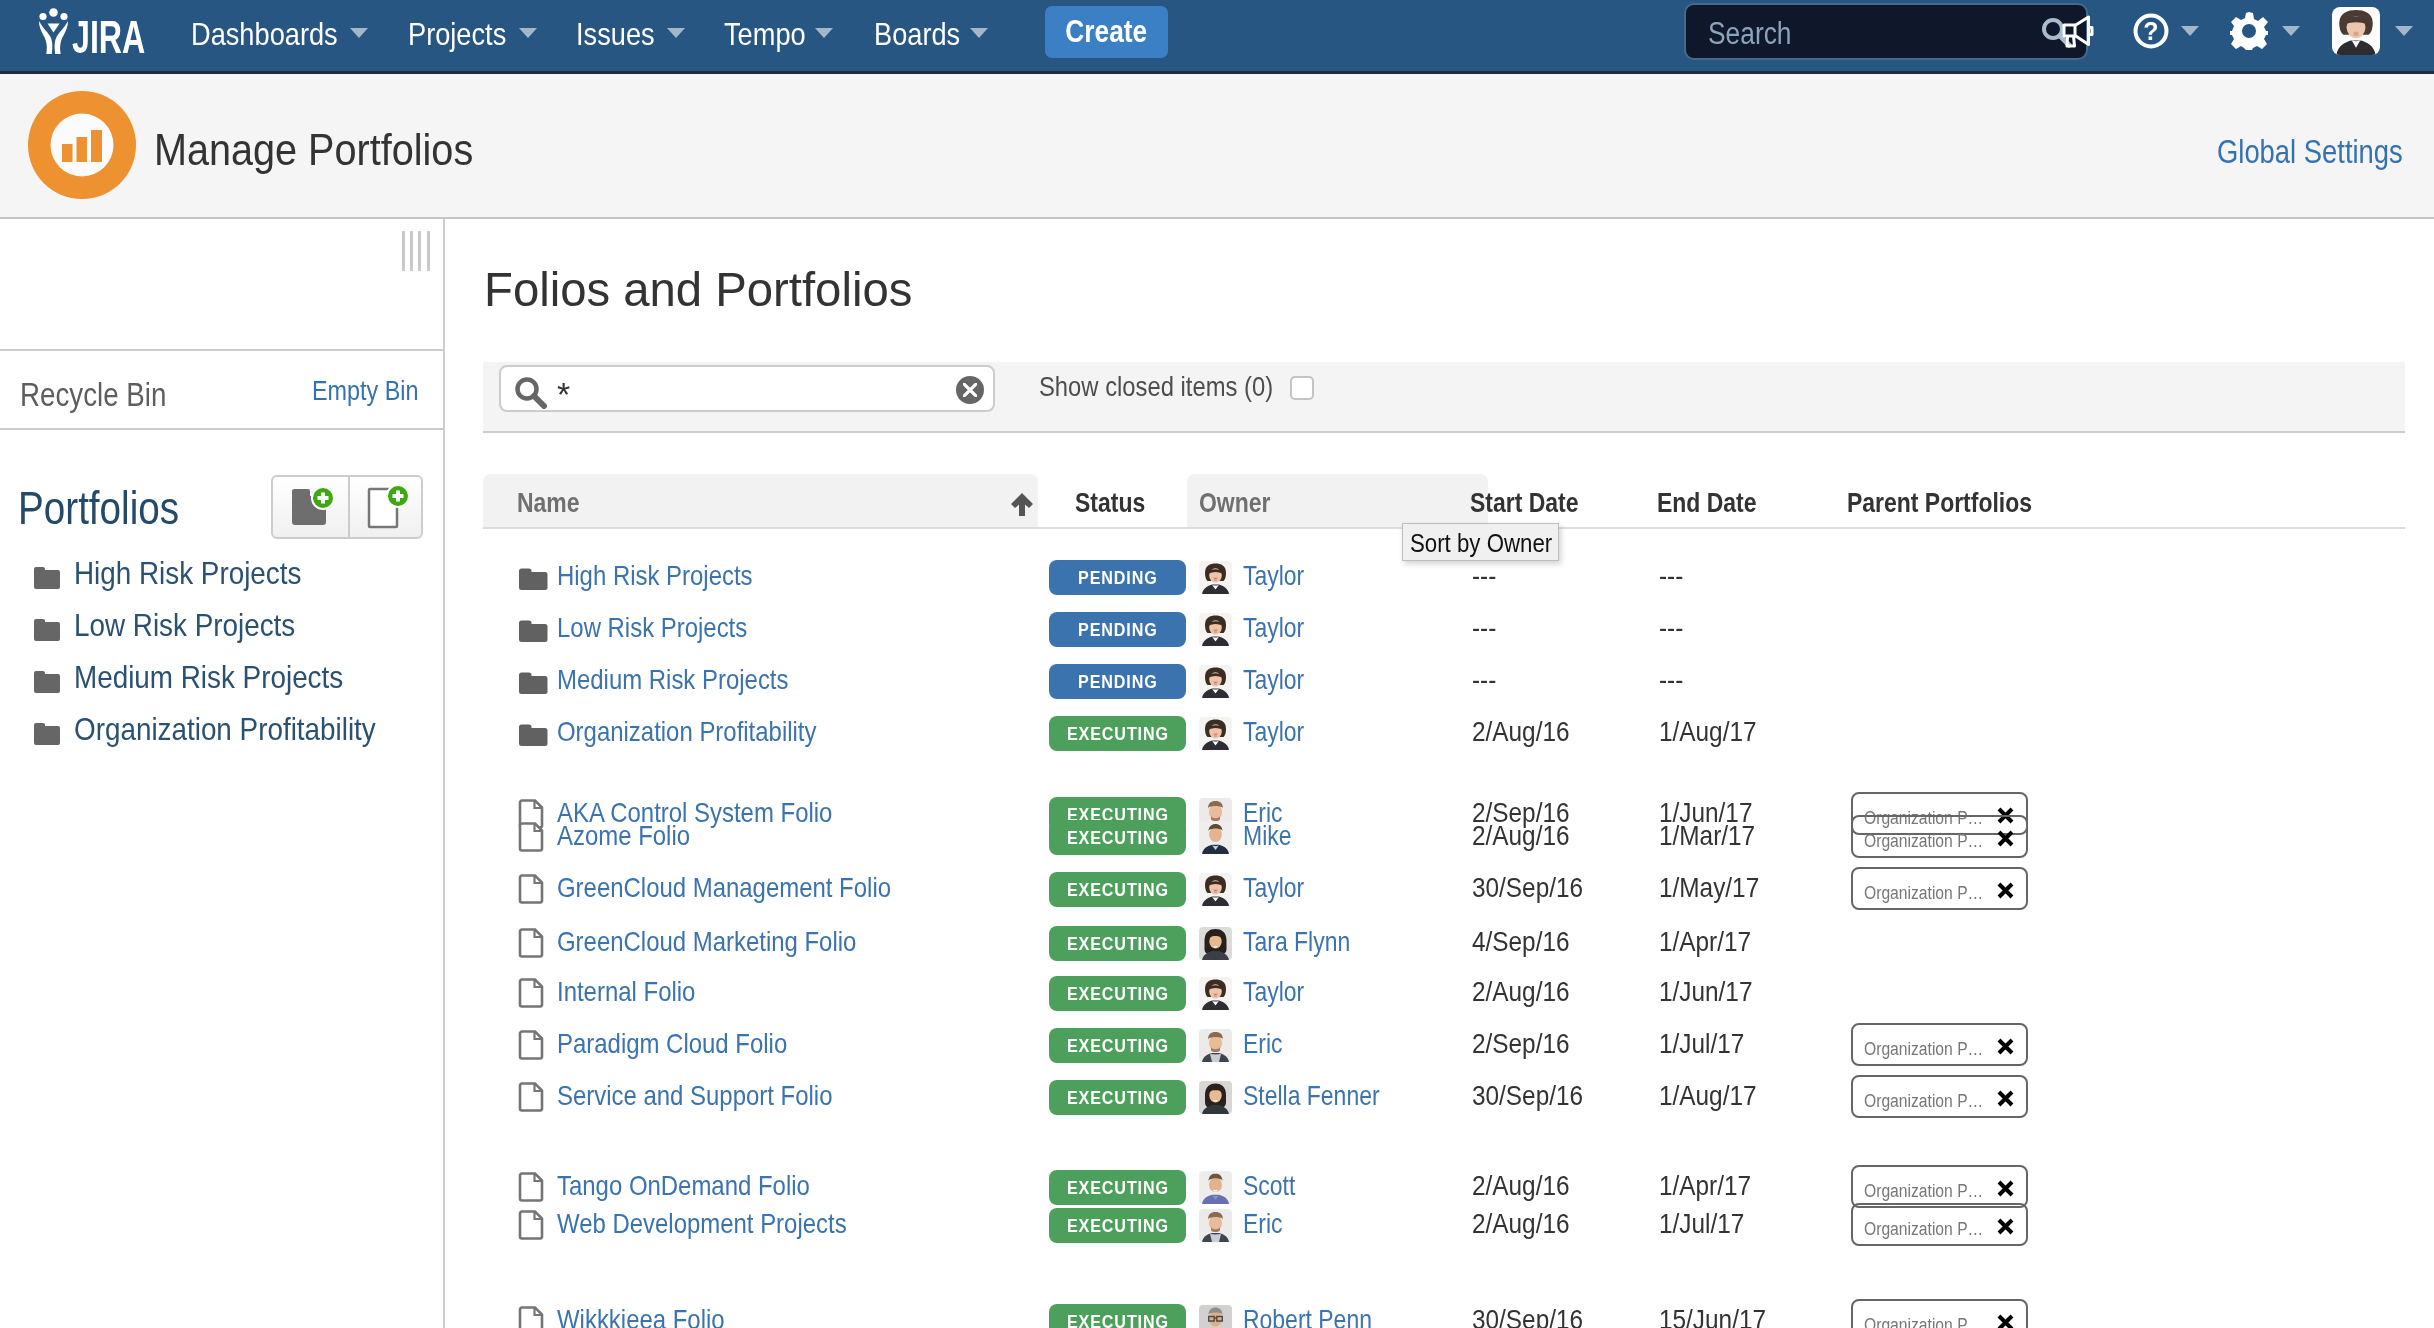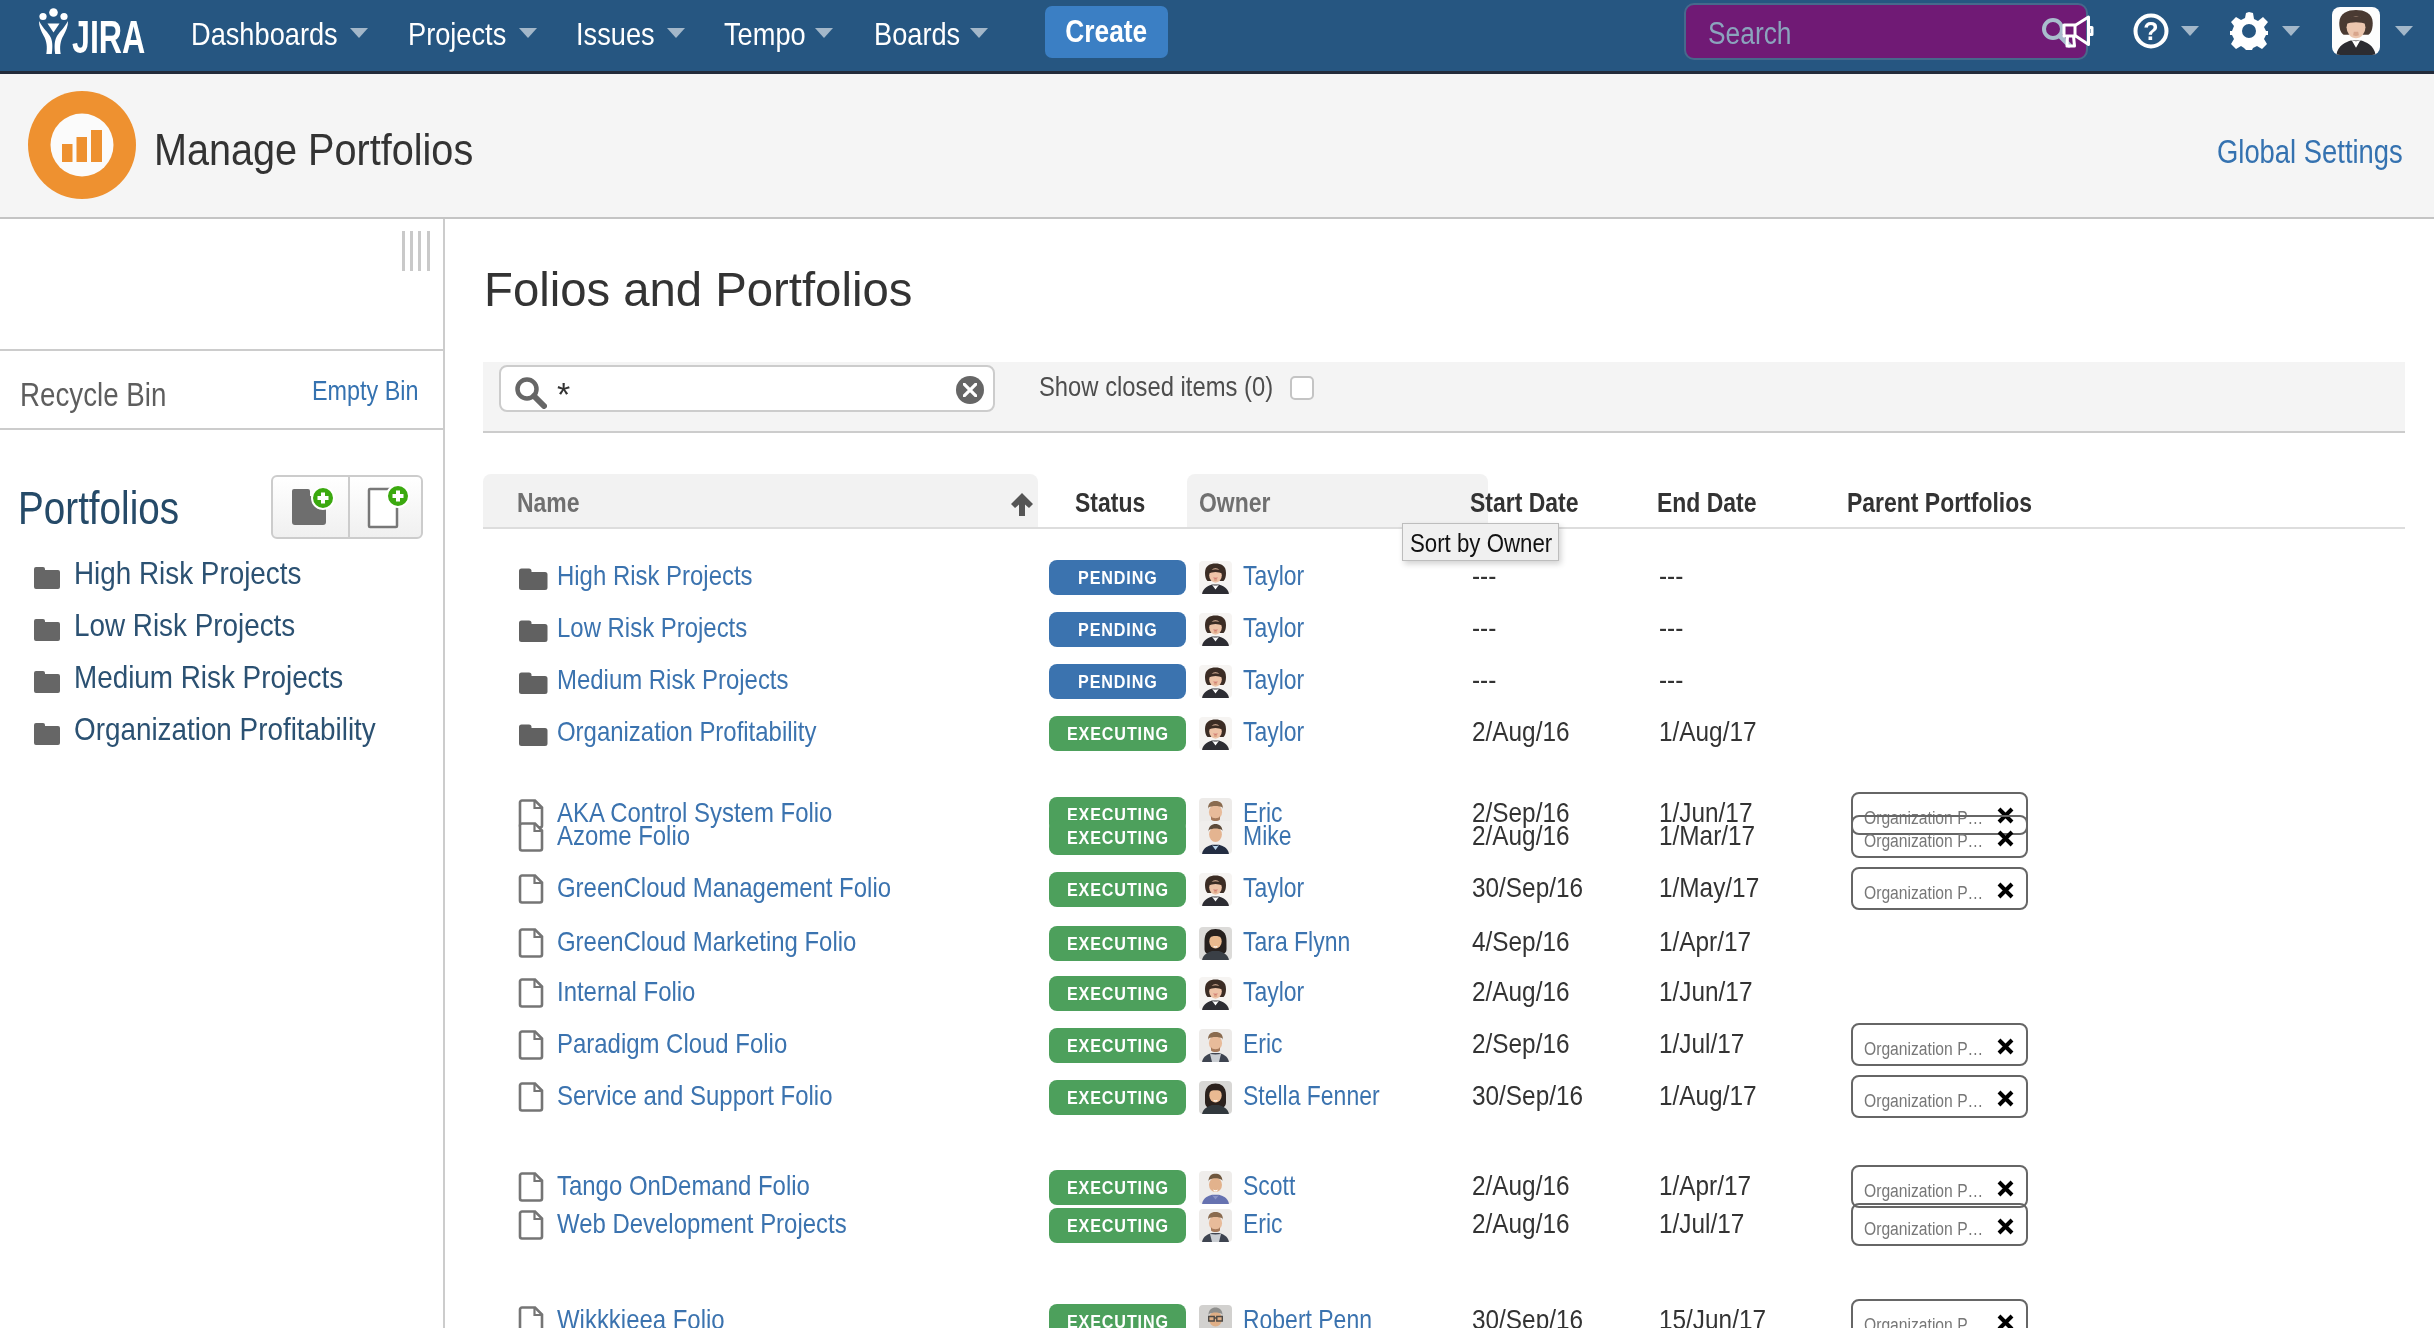--- a/index.html
+++ b/index.html
@@ -6,21 +6,21 @@
 html,body { width:2434px; height:1328px; font-family:"Liberation Sans", sans-serif; background:#fff; overflow:hidden; }
 .abs { position:absolute; }
 span { white-space:nowrap; }
 
 
 .topnav { position:absolute; left:0; top:0; width:2434px; height:74px; background:#265681; border-bottom:3px solid #232b3a; }
 .navitem { position:absolute; top:18px; line-height:1; color:#fff; font-size:32px; transform:scaleX(.85); transform-origin:0 50%; }
 .caret { position:absolute; width:0; height:0; border-left:9px solid transparent; border-right:9px solid transparent; border-top:10px solid #a3b7c9; }
 .createbtn { position:absolute; left:1045px; top:6px; width:123px; height:52px; background:#3b7fc4; border-radius:7px; color:#fff; font-size:31px; font-weight:bold; text-align:center; line-height:52px; }
 .createbtn span { display:inline-block; transform:scaleX(.85); }
-.navsearch { position:absolute; left:1684px; top:3px; width:404px; height:57px; background:#701a75; border:2px solid #46698c; border-radius:10px; }
+.navsearch { position:absolute; left:1684px; top:3px; width:404px; height:57px; background:#0f172a; border:2px solid #46698c; border-radius:10px; }
 .navsearch span { position:absolute; left:22px; top:13px; line-height:1; font-size:31px; color:#8ba4bd; transform:scaleX(.85); transform-origin:0 50%; }
 
 
 .pagehead { position:absolute; left:0; top:74px; width:2434px; height:145px; background:#f5f5f5; border-bottom:2px solid #c4c4c4; }
 .pagehead h1 { position:absolute; left:154px; top:54px; line-height:1; font-size:44px; font-weight:normal; color:#333; transform:scaleX(.9); transform-origin:0 50%; white-space:nowrap; }
 .globalset { position:absolute; left:2217px; top:61px; line-height:1; font-size:33px; color:#3572b0; transform:scaleX(.83); transform-origin:0 50%; }
 
 
 .sidebar { position:absolute; left:0; top:219px; width:445px; height:1109px; background:#fff; border-right:2px solid #ccc; }
 .dragbar { position:absolute; top:12px; right:13px; width:28px; height:40px; }

